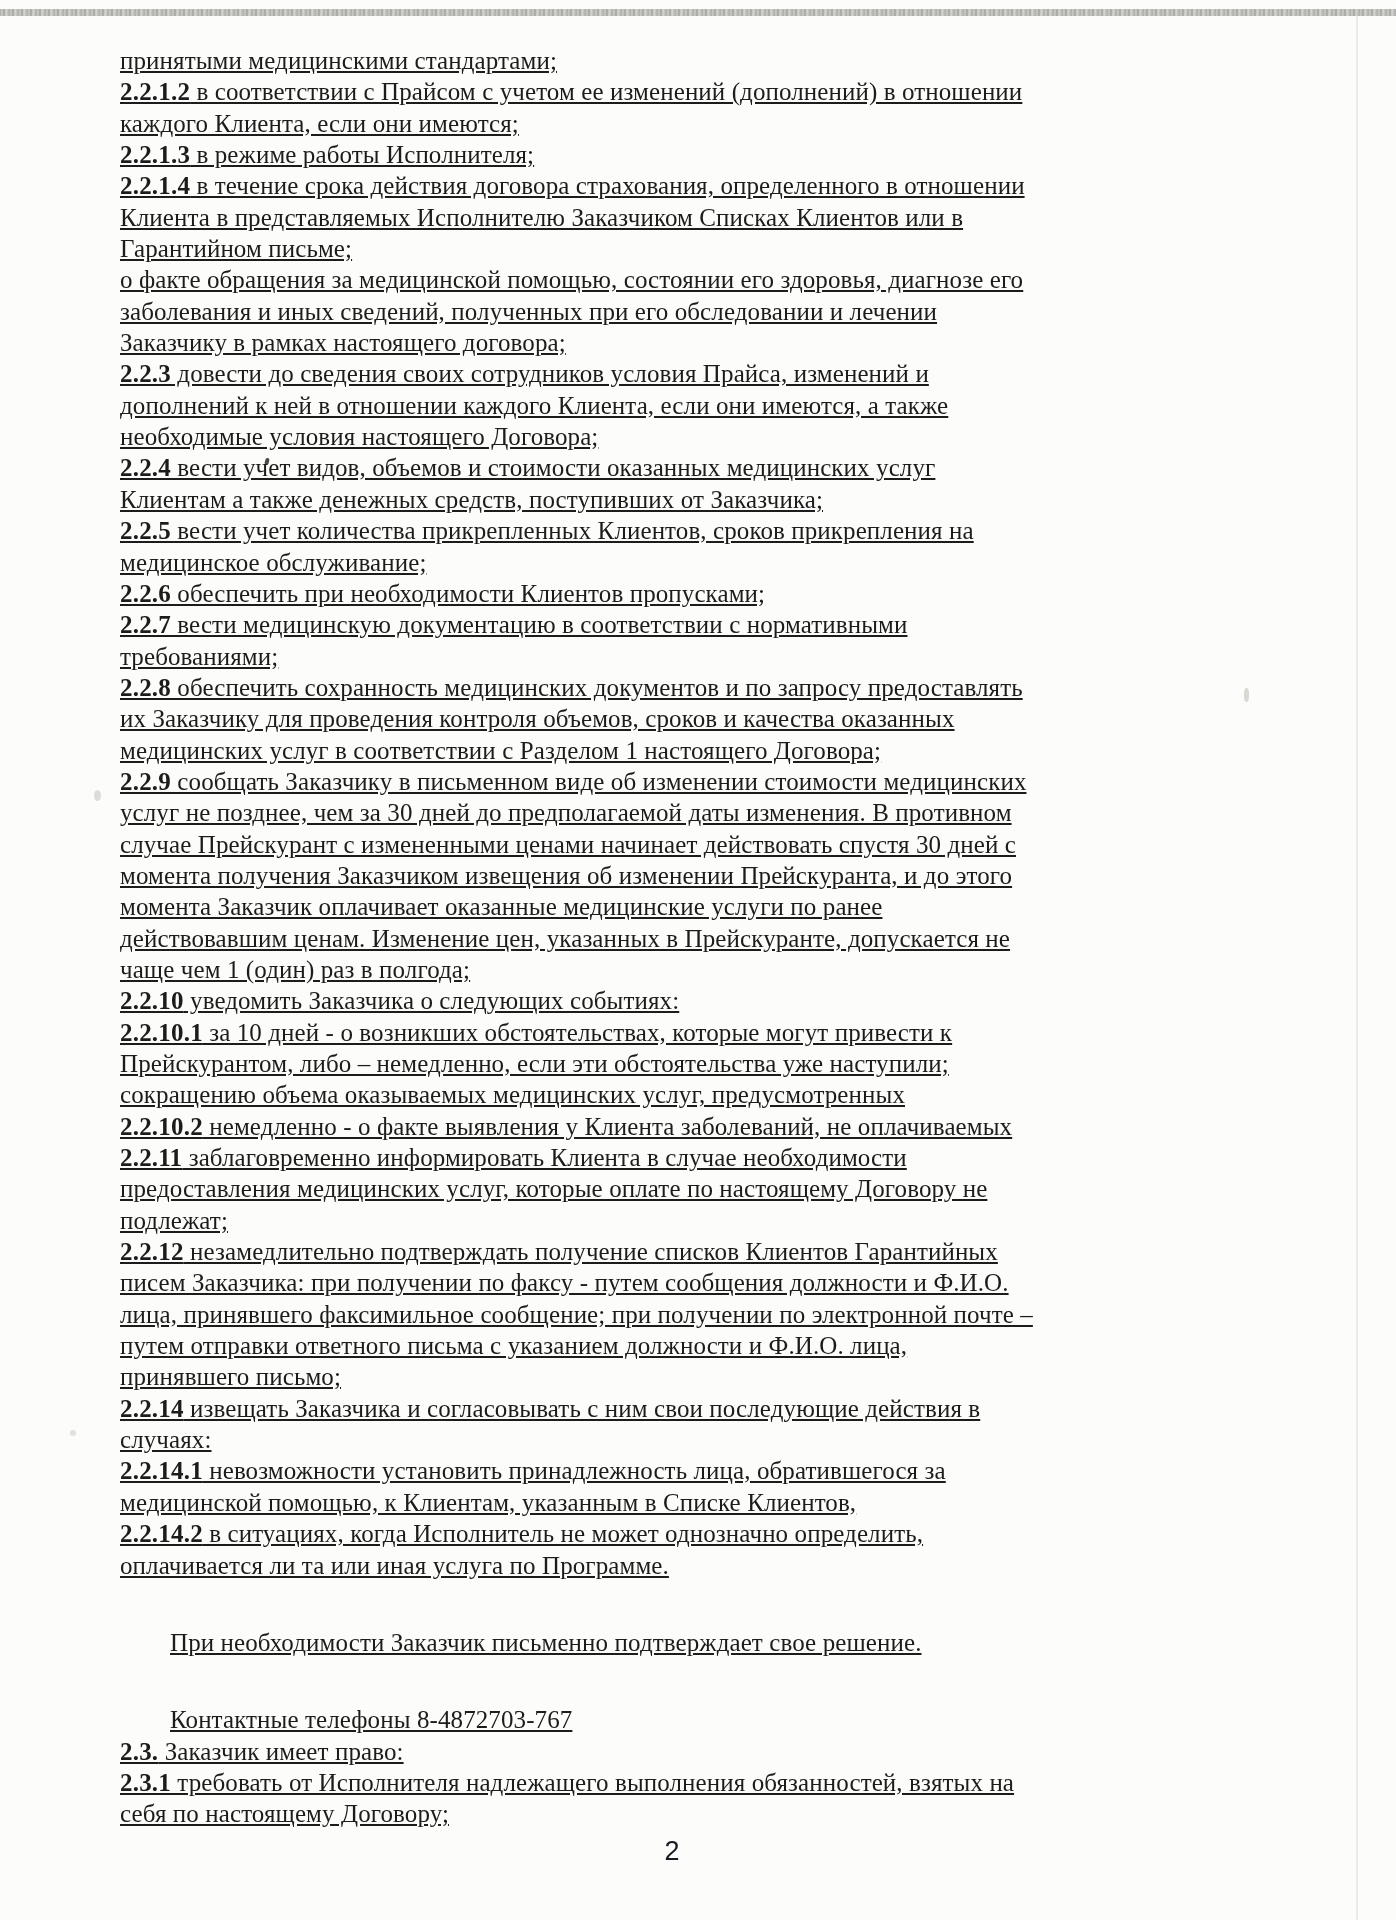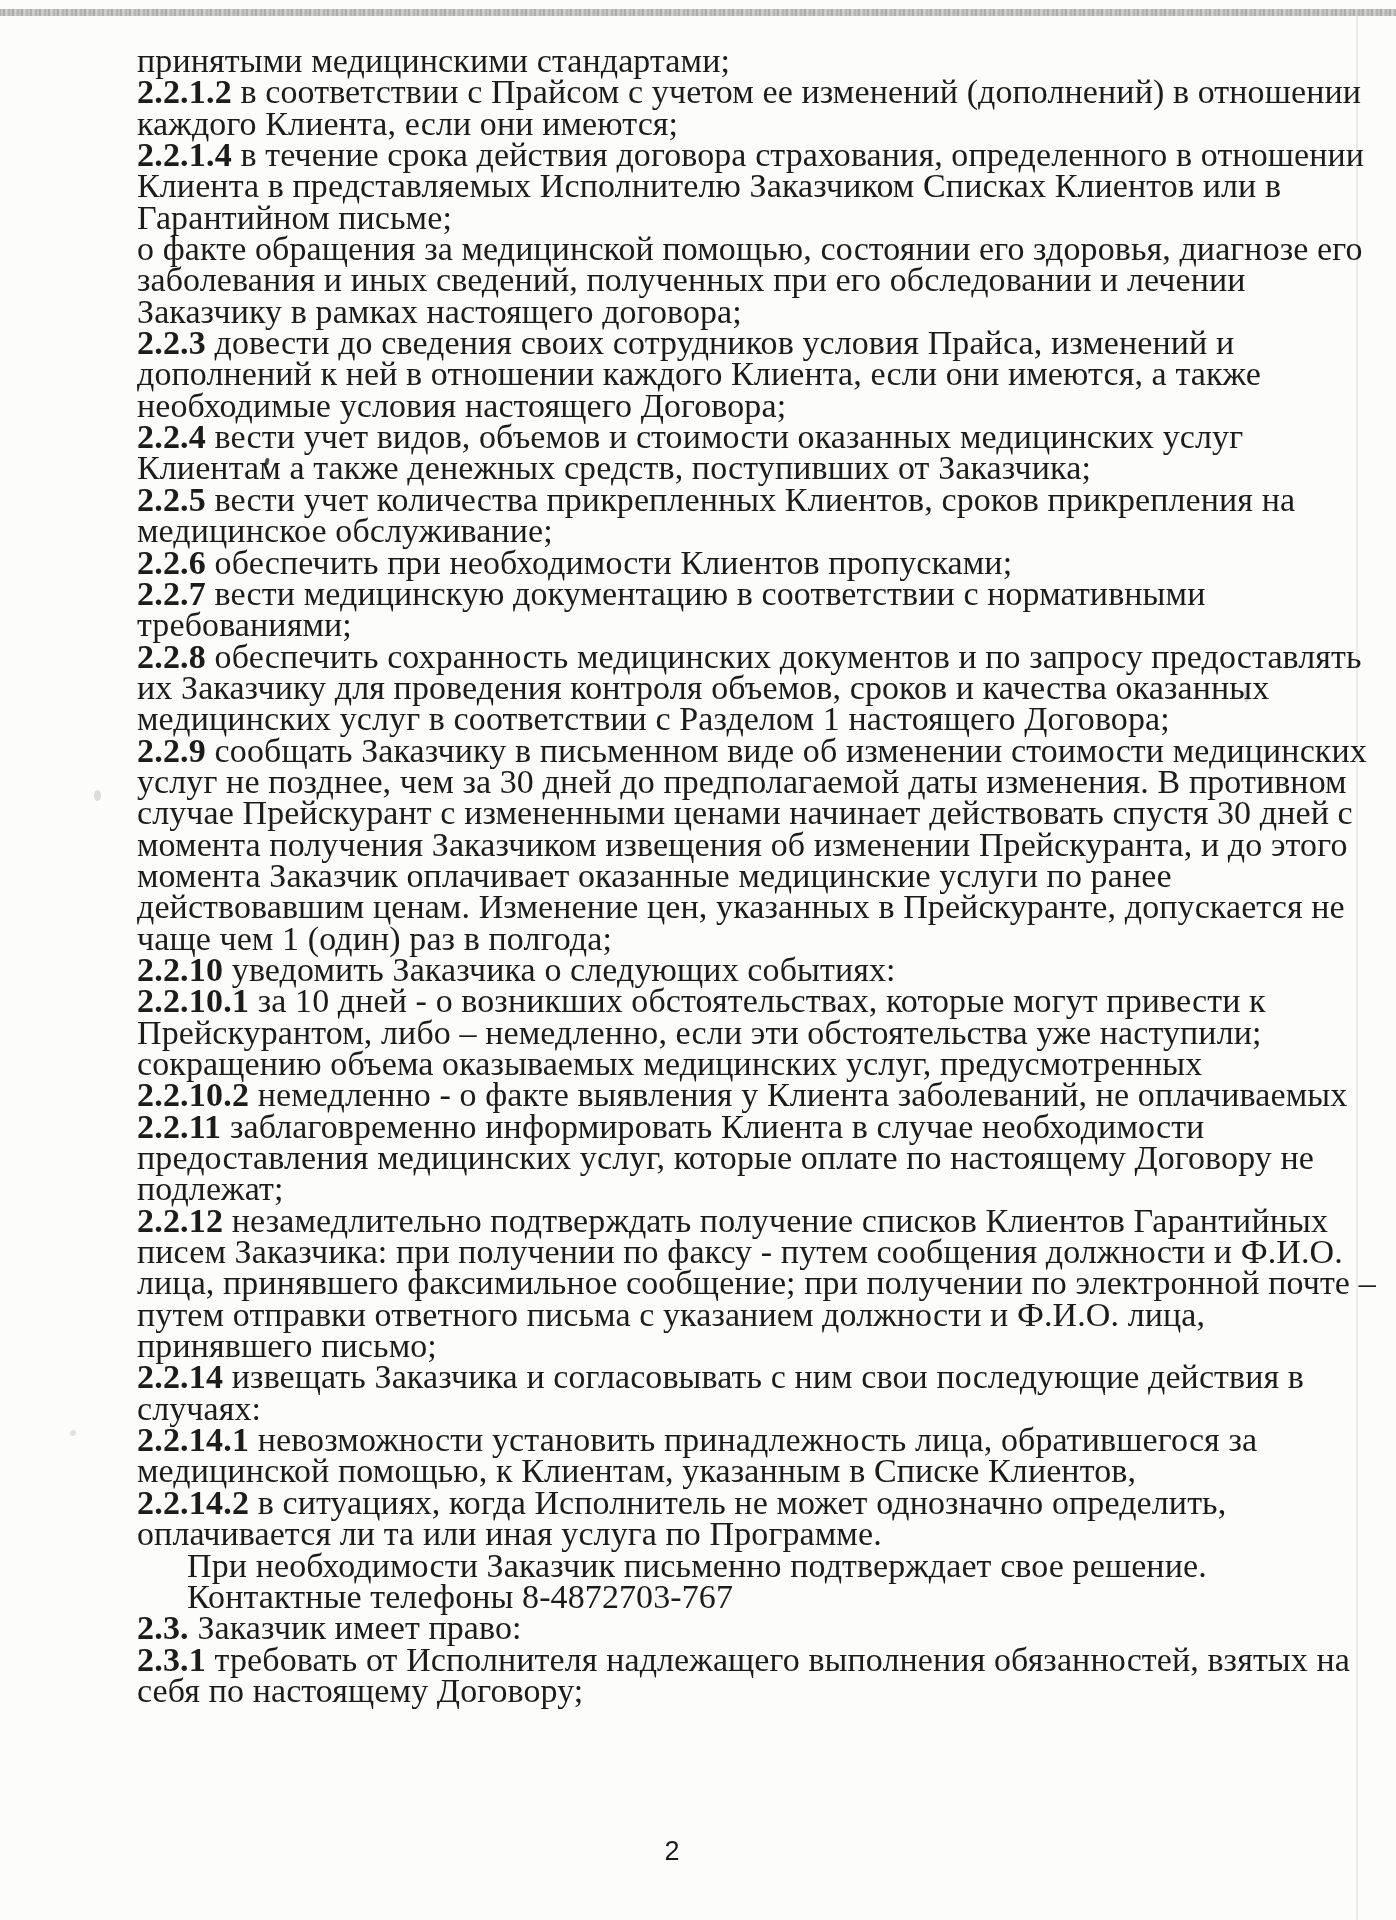--- a/index.html
+++ b/index.html
@@ -43,34 +43,35 @@
     background: #b9b9b4;
     border-radius: 50%;
   }
   .speck.s1 { left: 265px; top: 458px; width: 4px; height: 7px; background:#4a4a46; border-radius: 2px; transform: rotate(14deg); }
   .speck.s2 { left: 94px;  top: 790px; width: 7px; height: 11px; background:#dddcd8; }
   .speck.s3 { left: 1244px; top: 688px; width: 5px; height: 14px; background:#d9d9d4; border-radius: 40%; }
   .speck.s4 { left: 70px; top: 1430px; width: 6px; height: 6px; background:#e2e2dd; }
 
   .doc-body {
     position: absolute;
-    left: 137px;
+    left: 120px;
     top: 45px;
     width: 1120px;
-    font-size: 34px;
+    font-size: 25px;
     line-height: 31.35px;
     white-space: nowrap;
     letter-spacing: 0.1px;
+    text-decoration: underline;
   }
   .line { height: 31.35px; }
   .line b {
     font-weight: 700;
     letter-spacing: 0.2px;
   }
-  .line.indent { padding-left: 50px; }
+  .line.indent { padding-left: 50px; margin-top: 46px; }
 
   .footer {
     position: absolute;
     top: 1836px;
     left: 0;
     width: 1396px;
     text-align: center;
     font-family: "Liberation Sans", sans-serif;
     font-size: 27px;
     color: #191922;
@@ -85,20 +86,21 @@
   <div class="scan-streak"></div>
   <div class="speck s1"></div>
   <div class="speck s2"></div>
   <div class="speck s3"></div>
   <div class="speck s4"></div>
 
   <div class="doc-body">
       <div class="line">принятыми медицинскими стандартами;</div>
       <div class="line"><b>2.2.1.2</b> в соответствии с Прайсом с учетом ее изменений (дополнений) в отношении</div>
       <div class="line">каждого Клиента, если они имеются;</div>
+      <div class="line"><b>2.2.1.3</b> в режиме работы Исполнителя;</div>
       <div class="line"><b>2.2.1.4</b> в течение срока действия договора страхования, определенного в отношении</div>
       <div class="line">Клиента в представляемых Исполнителю Заказчиком Списках Клиентов или в</div>
       <div class="line">Гарантийном письме;</div>
       <div class="line">о факте обращения за медицинской помощью, состоянии его здоровья, диагнозе его</div>
       <div class="line">заболевания и иных сведений, полученных при его обследовании и лечении</div>
       <div class="line">Заказчику в рамках настоящего договора;</div>
       <div class="line"><b>2.2.3</b> довести до сведения своих сотрудников условия Прайса, изменений и</div>
       <div class="line">дополнений к ней в отношении каждого Клиента, если они имеются, а также</div>
       <div class="line">необходимые условия настоящего Договора;</div>
       <div class="line"><b>2.2.4</b> вести учет видов, объемов и стоимости оказанных медицинских услуг</div>

